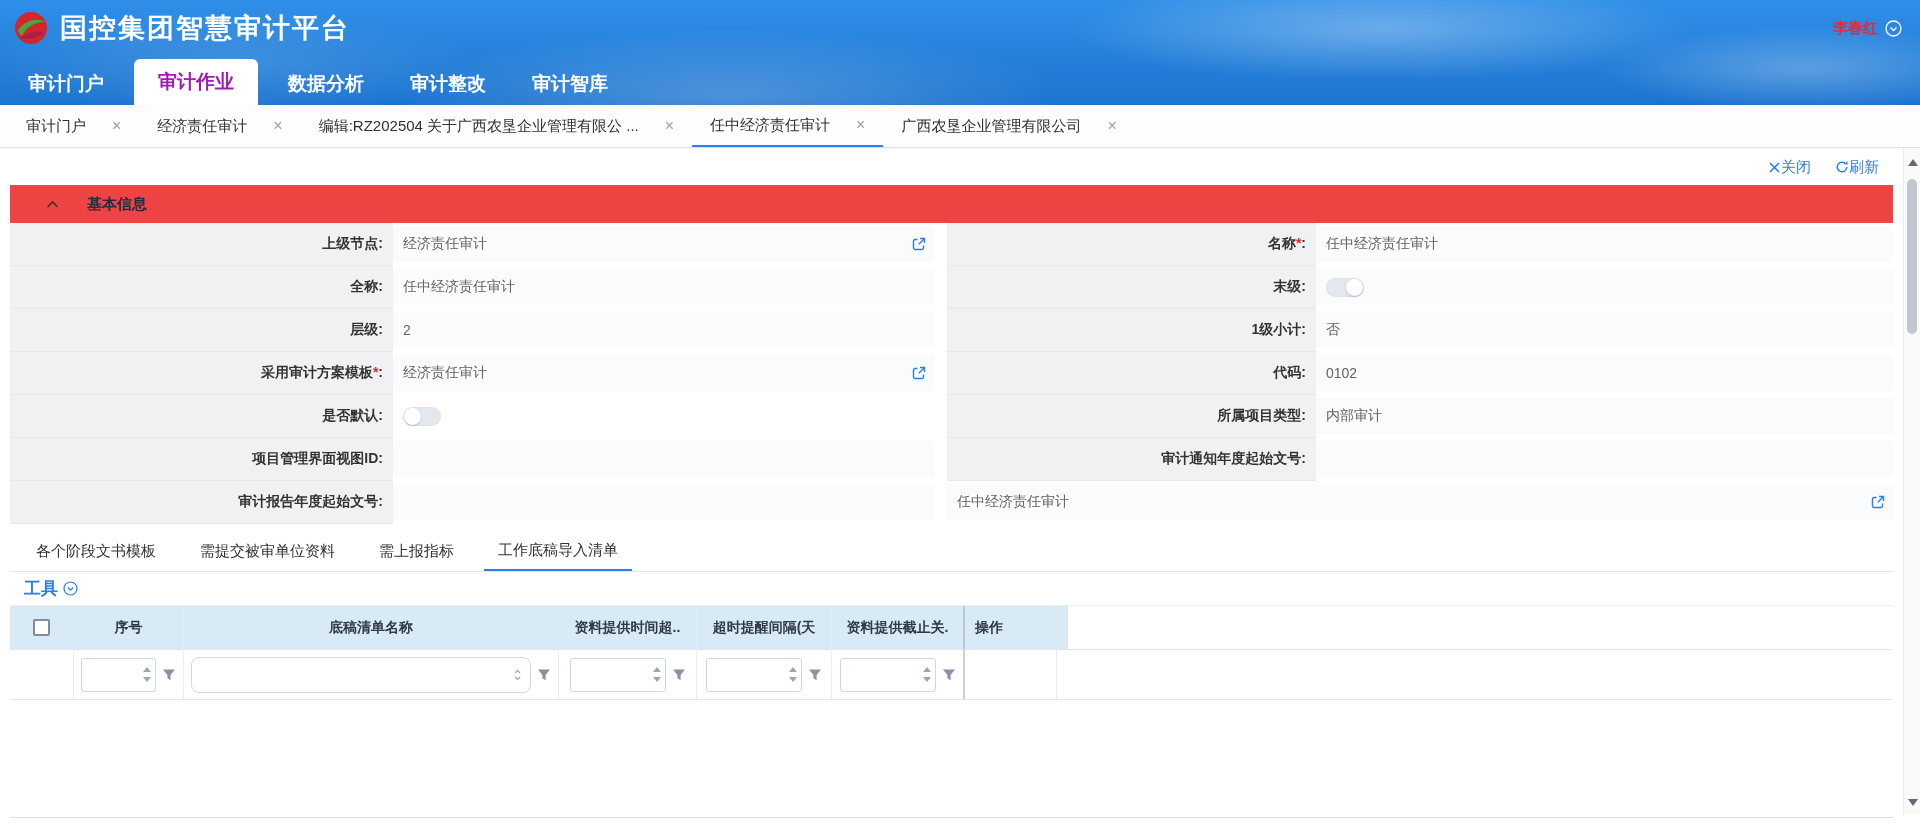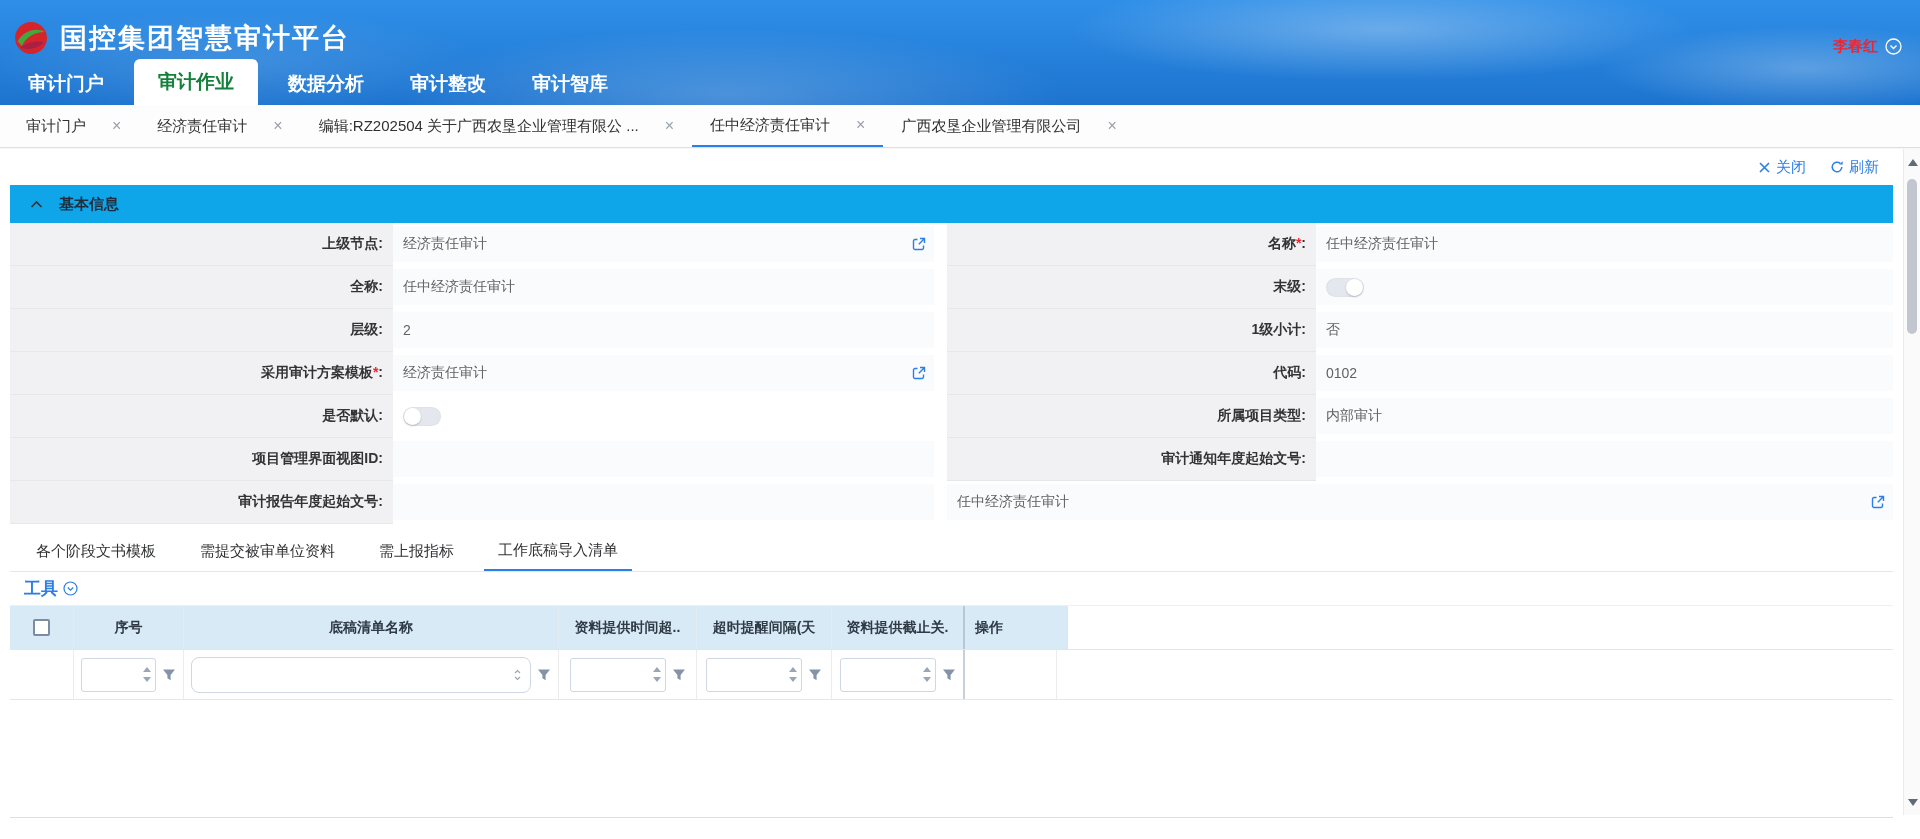--- a/index.html
+++ b/index.html
@@ -10,45 +10,45 @@
   
   .topzone {
     height:105px;
     background:
       radial-gradient(ellipse 480px 80px at 72% 28%, rgba(255,255,255,.30), rgba(255,255,255,0) 65%),
       radial-gradient(ellipse 560px 110px at 38% 90%, rgba(255,255,255,.20), rgba(255,255,255,0) 60%),
       radial-gradient(ellipse 340px 70px at 94% 65%, rgba(255,255,255,.26), rgba(255,255,255,0) 60%),
       radial-gradient(ellipse 420px 90px at 12% 60%, rgba(255,255,255,.12), rgba(255,255,255,0) 60%),
       linear-gradient(180deg,#2f8fe8 0%, #1d74cf 100%);
   }
-  .topbar { height:56px; display:flex; align-items:flex-end; justify-content:space-between; padding:0 18px 0 14px; }
+  .topbar { height:56px; display:flex; align-items:center; justify-content:space-between; padding:0 18px 0 14px; }
   .brand { display:flex; align-items:center; gap:12px; }
   .logo { width:34px; height:34px; display:inline-flex; }
   .app-title { color:#fff; font-size:27px; font-weight:bold; letter-spacing:2px; }
   .user { display:flex; align-items:center; gap:7px; cursor:pointer; }
   .user-name { color:#f5222d; font-size:15px; font-weight:bold; }
 
   .mainnav { height:49px; display:flex; align-items:flex-end; padding-left:12px; }
   .nav-tab { color:#fff; font-size:19px; font-weight:bold; padding:0 16px; height:42px; display:flex; align-items:center; margin-right:14px; cursor:pointer; }
-  .nav-tab.active { background:#fff; color:#15803d; border-radius:6px 6px 0 0; height:46px; padding:0 24px; }
+  .nav-tab.active { background:#fff; color:#a21caf; border-radius:6px 6px 0 0; height:46px; padding:0 24px; }
 
   
   .doctabs { height:43px; background:#fdfdfd; display:flex; align-items:stretch; padding-left:8px; border-bottom:1px solid #dcdfe4; box-shadow:0 1px 2px rgba(0,0,0,.05); }
   .doc-tab { display:flex; align-items:center; padding:0 18px; cursor:pointer; }
   .doc-tab-label { font-size:15px; color:#303133; }
   .doc-close { margin-left:26px; color:#9aa0a8; font-size:16px; cursor:pointer; line-height:1; }
   .doc-tab.active { border-bottom:2px solid #2b7de9; }
 
   
   .content { position:absolute; top:149px; left:0; right:17px; bottom:0; background:#fff; }
   .page-actions { height:36px; display:flex; justify-content:flex-end; align-items:center; gap:24px; padding-right:24px; }
-  .action { display:flex; align-items:center; gap:5px; color:#2b7de9; font-size:15px; cursor:pointer; text-decoration:none;justify-content:center; }
+  .action { display:flex; align-items:center; color:#2b7de9; font-size:15px; cursor:pointer; text-decoration:none;justify-content:center; }
 
   .panel { margin:0 10px; }
-  .section-header { height:38px; background:#0ea5e9; display:flex; align-items:center; gap:16px; padding-left:20px; cursor:pointer; }
+  .section-header { height:38px; background:#ef4444; display:flex; align-items:center; gap:28px; padding-left:36px; cursor:pointer; }
   .section-title { font-size:15px; font-weight:bold; color:#1f2d3d; }
 
   .form-row { display:flex; height:43px; }
   .fcell.lbl { background:#f1f1f4; border-bottom:1px solid #e6e7ea; display:flex; align-items:center; justify-content:flex-end; padding-right:10px; font-weight:bold; font-size:14px; color:#333; white-space:nowrap; }
   .lbl-l { width:383px; } .val-l { width:541px; } .gapcol { width:13px; background:#fff; } .lbl-r { width:369px; } .val-r { flex:1; }
   .fcell.val { background:#fff; padding:3px 0 4px; }
   .finput { height:36px; background:#fafbfc; display:flex; align-items:center; padding:0 10px; position:relative; color:#606266; font-size:14px; }
   .req { color:#f5222d; font-weight:bold; }
   .link-ico { position:absolute; right:8px; top:50%; transform:translateY(-50%); display:inline-flex; cursor:pointer; }
 

